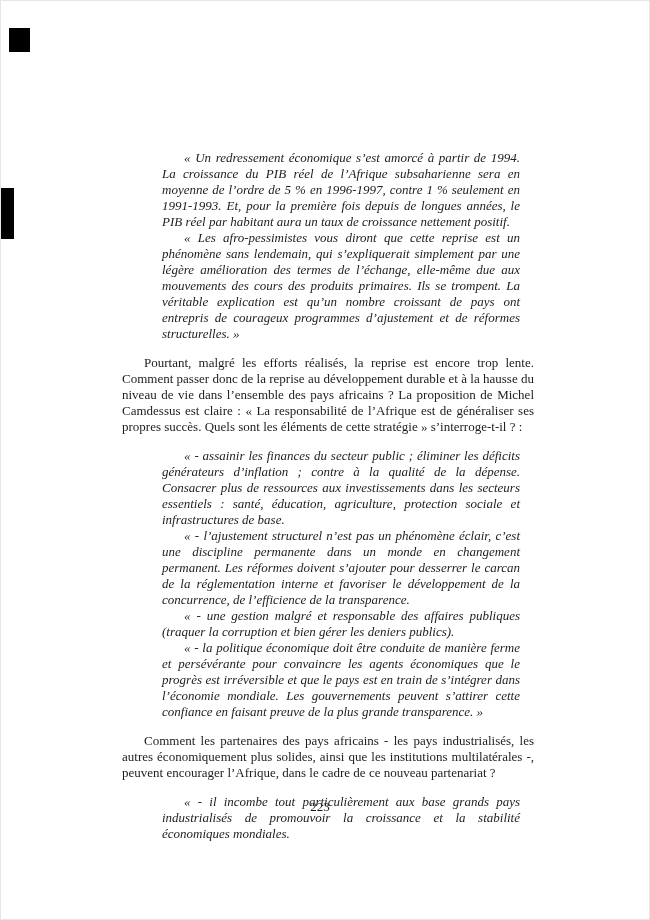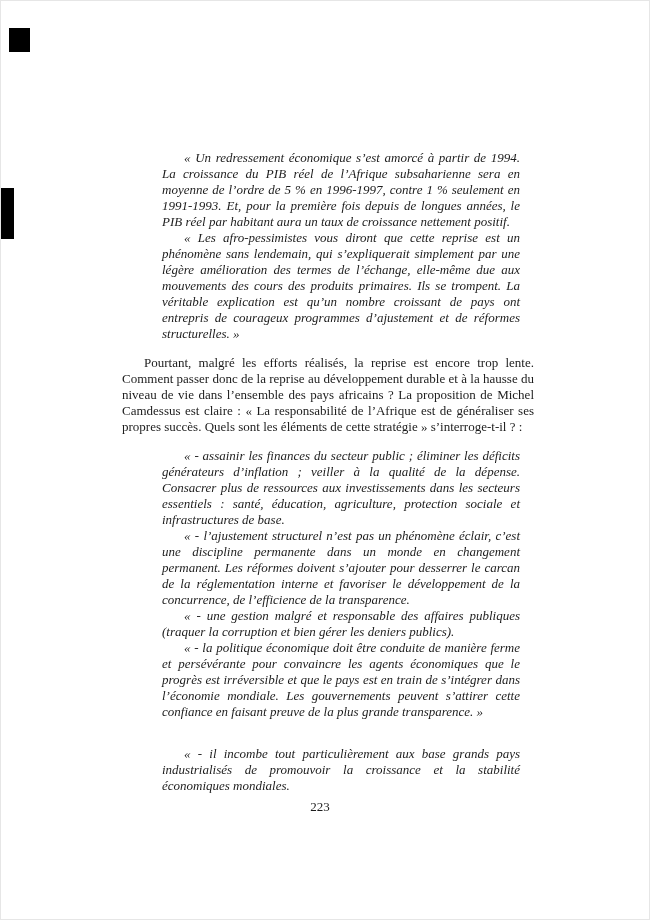--- a/index.html
+++ b/index.html
@@ -63,30 +63,31 @@
     <p class="quote indent">« Un redressement économique s’est amorcé à partir de 1994. La croissance du PIB réel de l’Afrique subsaharienne sera en moyenne de l’ordre de 5 % en 1996-1997, contre 1 % seulement en 1991-1993. Et, pour la première fois depuis de longues années, le PIB réel par habitant aura un taux de croissance nettement positif.</p>
 
     <p class="quote indent">« Les afro-pessimistes vous diront que cette reprise est un phénomène sans lendemain, qui s’expliquerait simplement par une légère amélioration des termes de l’échange, elle-même due aux mouvements des cours des produits primaires. Ils se trompent. La véritable explication est qu’un nombre croissant de pays ont entrepris de courageux programmes d’ajustement et de réformes structurelles. »</p>
 
     <div class="gap"></div>
 
     <p class="indent">Pourtant, malgré les efforts réalisés, la reprise est encore trop lente. Comment passer donc de la reprise au développement durable et à la hausse du niveau de vie dans l’ensemble des pays africains ? La proposition de Michel Camdessus est claire : « La responsabilité de l’Afrique est de généraliser ses propres succès. Quels sont les éléments de cette stratégie » s’interroge-t-il ? :</p>
 
     <div class="gap"></div>
 
-    <p class="quote indent">« - assainir les finances du secteur public ; éliminer les déficits générateurs d’inflation ; veiller à la qualité de la dépense. Consacrer plus de ressources aux investissements dans les secteurs essentiels : santé, éducation, agriculture, protection sociale et infrastructures de base.</p>
+    <p class="quote indent">« - assainir les finances du secteur public ; éliminer les déficits générateurs d’inflation ; contre à la qualité de la dépense. Consacrer plus de ressources aux investissements dans les secteurs essentiels : santé, éducation, agriculture, protection sociale et infrastructures de base.</p>
 
     <p class="quote indent">« - l’ajustement structurel n’est pas un phénomène éclair, c’est une discipline permanente dans un monde en changement permanent. Les réformes doivent s’ajouter pour desserrer le carcan de la réglementation interne et favoriser le développement de la concurrence, de l’efficience de la transparence.</p>
 
     <p class="quote indent">« - une gestion malgré et responsable des affaires publiques (traquer la corruption et bien gérer les deniers publics).</p>
 
     <p class="quote indent">« - la politique économique doit être conduite de manière ferme et persévérante pour convaincre les agents économiques que le progrès est irréversible et que le pays est en train de s’intégrer dans l’économie mondiale. Les gouvernements peuvent s’attirer cette confiance en faisant preuve de la plus grande transparence. »</p>
 
     <div class="gap"></div>
 
+    <p class="indent">Comment les partenaires des pays africains - les pays industrialisés, les autres économiquement plus solides, ainsi que les institutions multilatérales -, peuvent encourager l’Afrique, dans le cadre de ce nouveau partenariat ?</p>
 
     <div class="gap"></div>
 
     <p class="quote indent">« - il incombe tout particulièrement aux base grands pays industrialisés de promouvoir la croissance et la stabilité économiques mondiales.</p>
 
   </div>
 
   <div class="page-number">223</div>
 
 </div>

